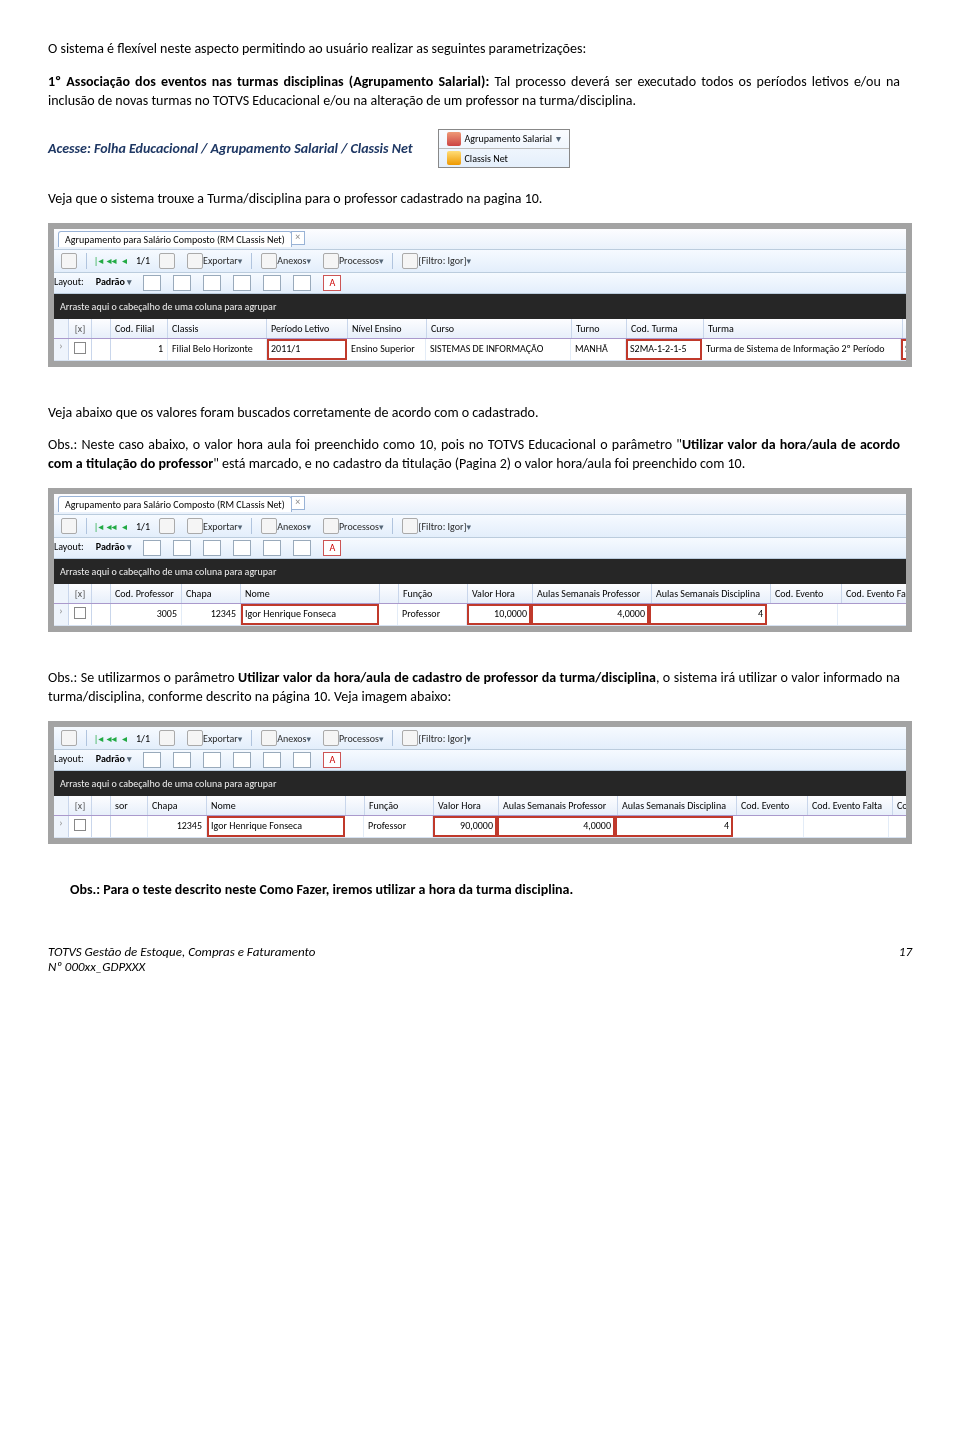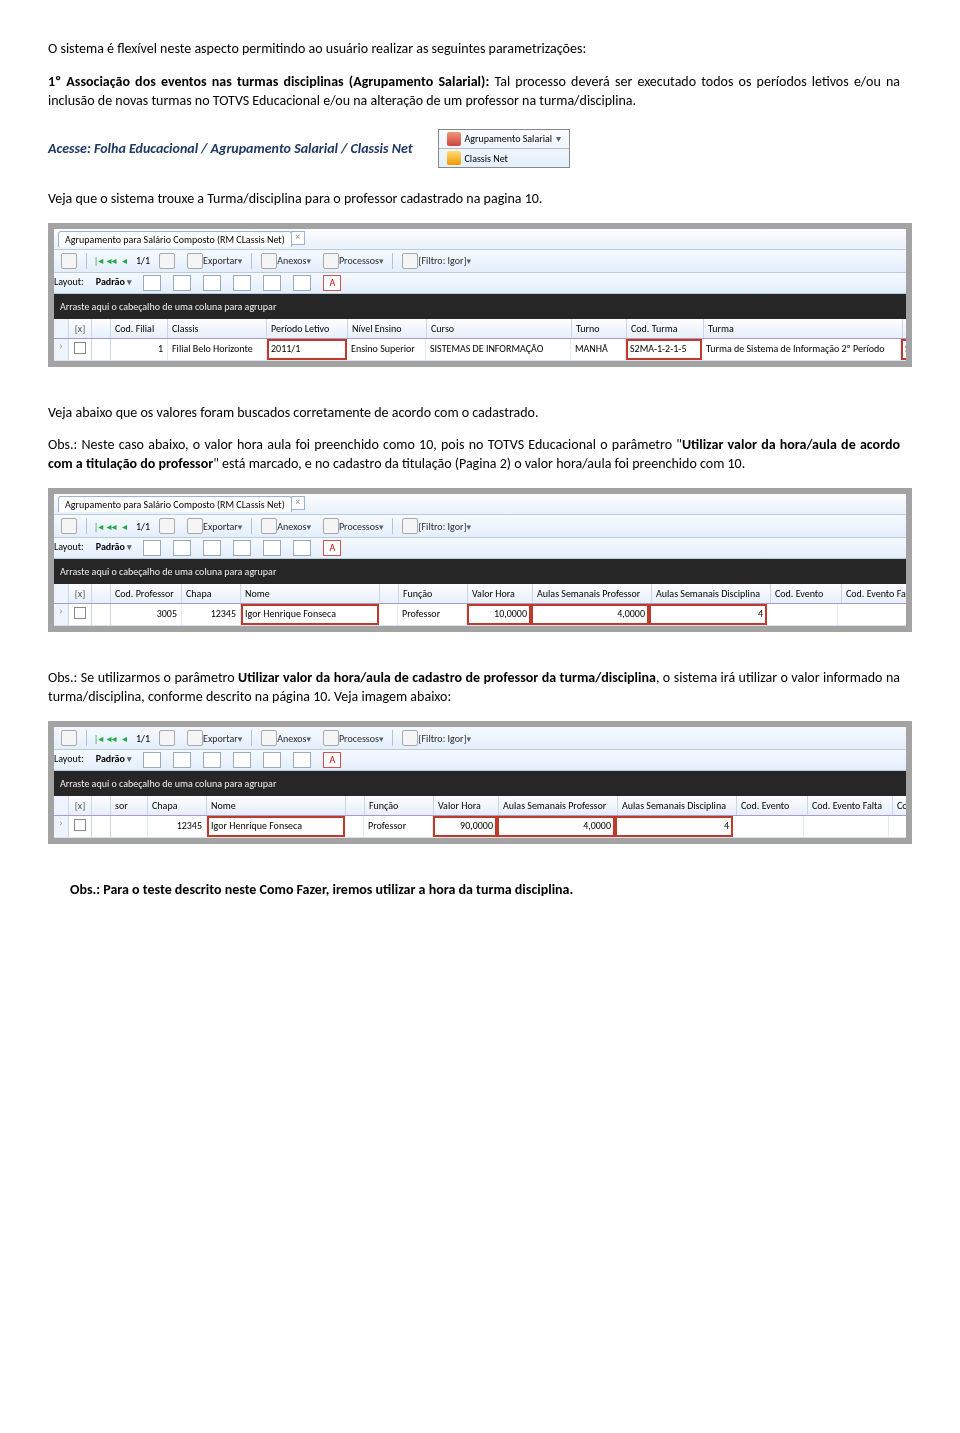--- a/index.html
+++ b/index.html
@@ -321,13 +321,20 @@
       <div class="dc c6 num hl">4</div>
       <div class="dc c7"></div>
       <div class="dc c8"></div>
       <div class="dc c9"></div>
 
     </div>
   </div>
 
   <p class="bold" style="margin-left:22px">Obs.: Para o teste descrito neste Como Fazer, iremos utilizar a hora da turma disciplina.</p>
 
+  <div class="footer">
+    <div>
+      <div>TOTVS Gestão de Estoque, Compras e Faturamento</div>
+      <div>Nº 000xx_GDPXXX</div>
+    </div>
+    <div>17</div>
+  </div>
 </div>
 
 </body></html>

